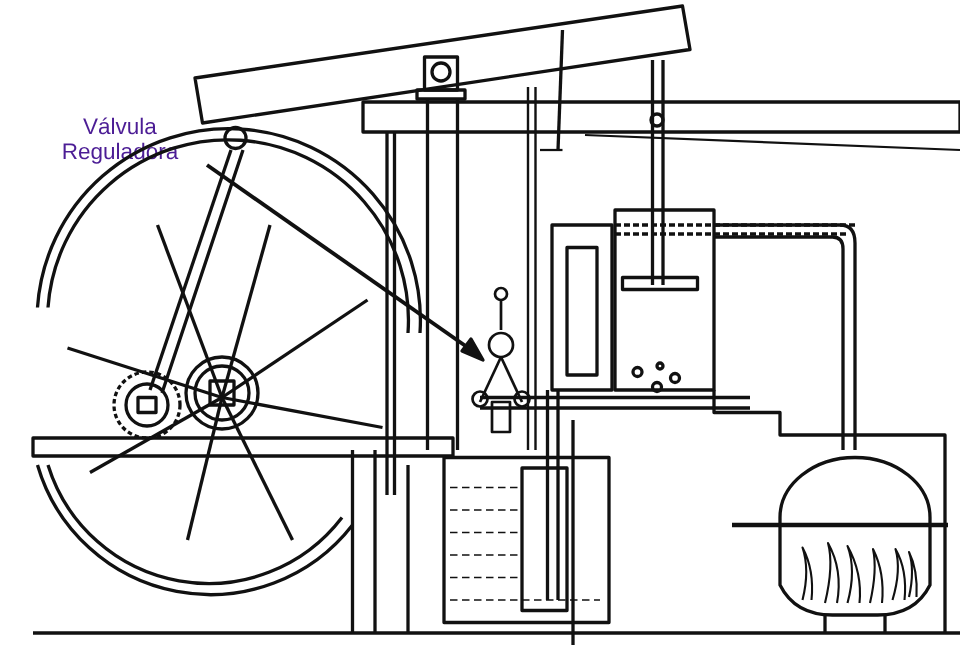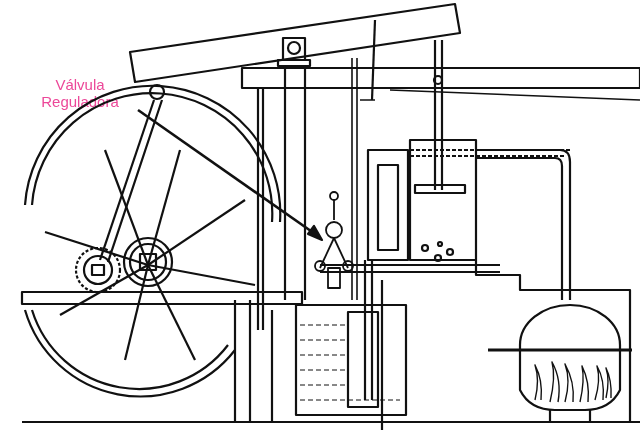--- a/index.html
+++ b/index.html
@@ -1,19 +1,19 @@
 <!DOCTYPE html>
 <html><head>
 <meta charset="utf-8">
 <style>
   html, body { margin:0; padding:0; background:#ffffff; }
   body { width:640px; height:444px; position:relative; overflow:hidden;
          font-family:"Liberation Sans", sans-serif; }
   svg { position:absolute; left:0; top:0; }
-  .lbl { position:absolute; left:24px; font-size:15px; color:#ec4899; line-height:18px; text-align:center; width:112px; }
+  .lbl { position:absolute; left:24px; font-size:15px; color:#4c1d95; line-height:18px; text-align:center; width:112px; }
   .lbl1 { top:76px; }
   .lbl2 { top:93px; }
 </style>
 </head>
 <body>
 
 <div class="lbl lbl1">Válvula</div>
 <div class="lbl lbl2">Reguladora</div>
 
 <svg width="640" height="444" viewBox="0 0 640 444" fill="none" stroke="#111" stroke-width="2.2" stroke-linejoin="round">

